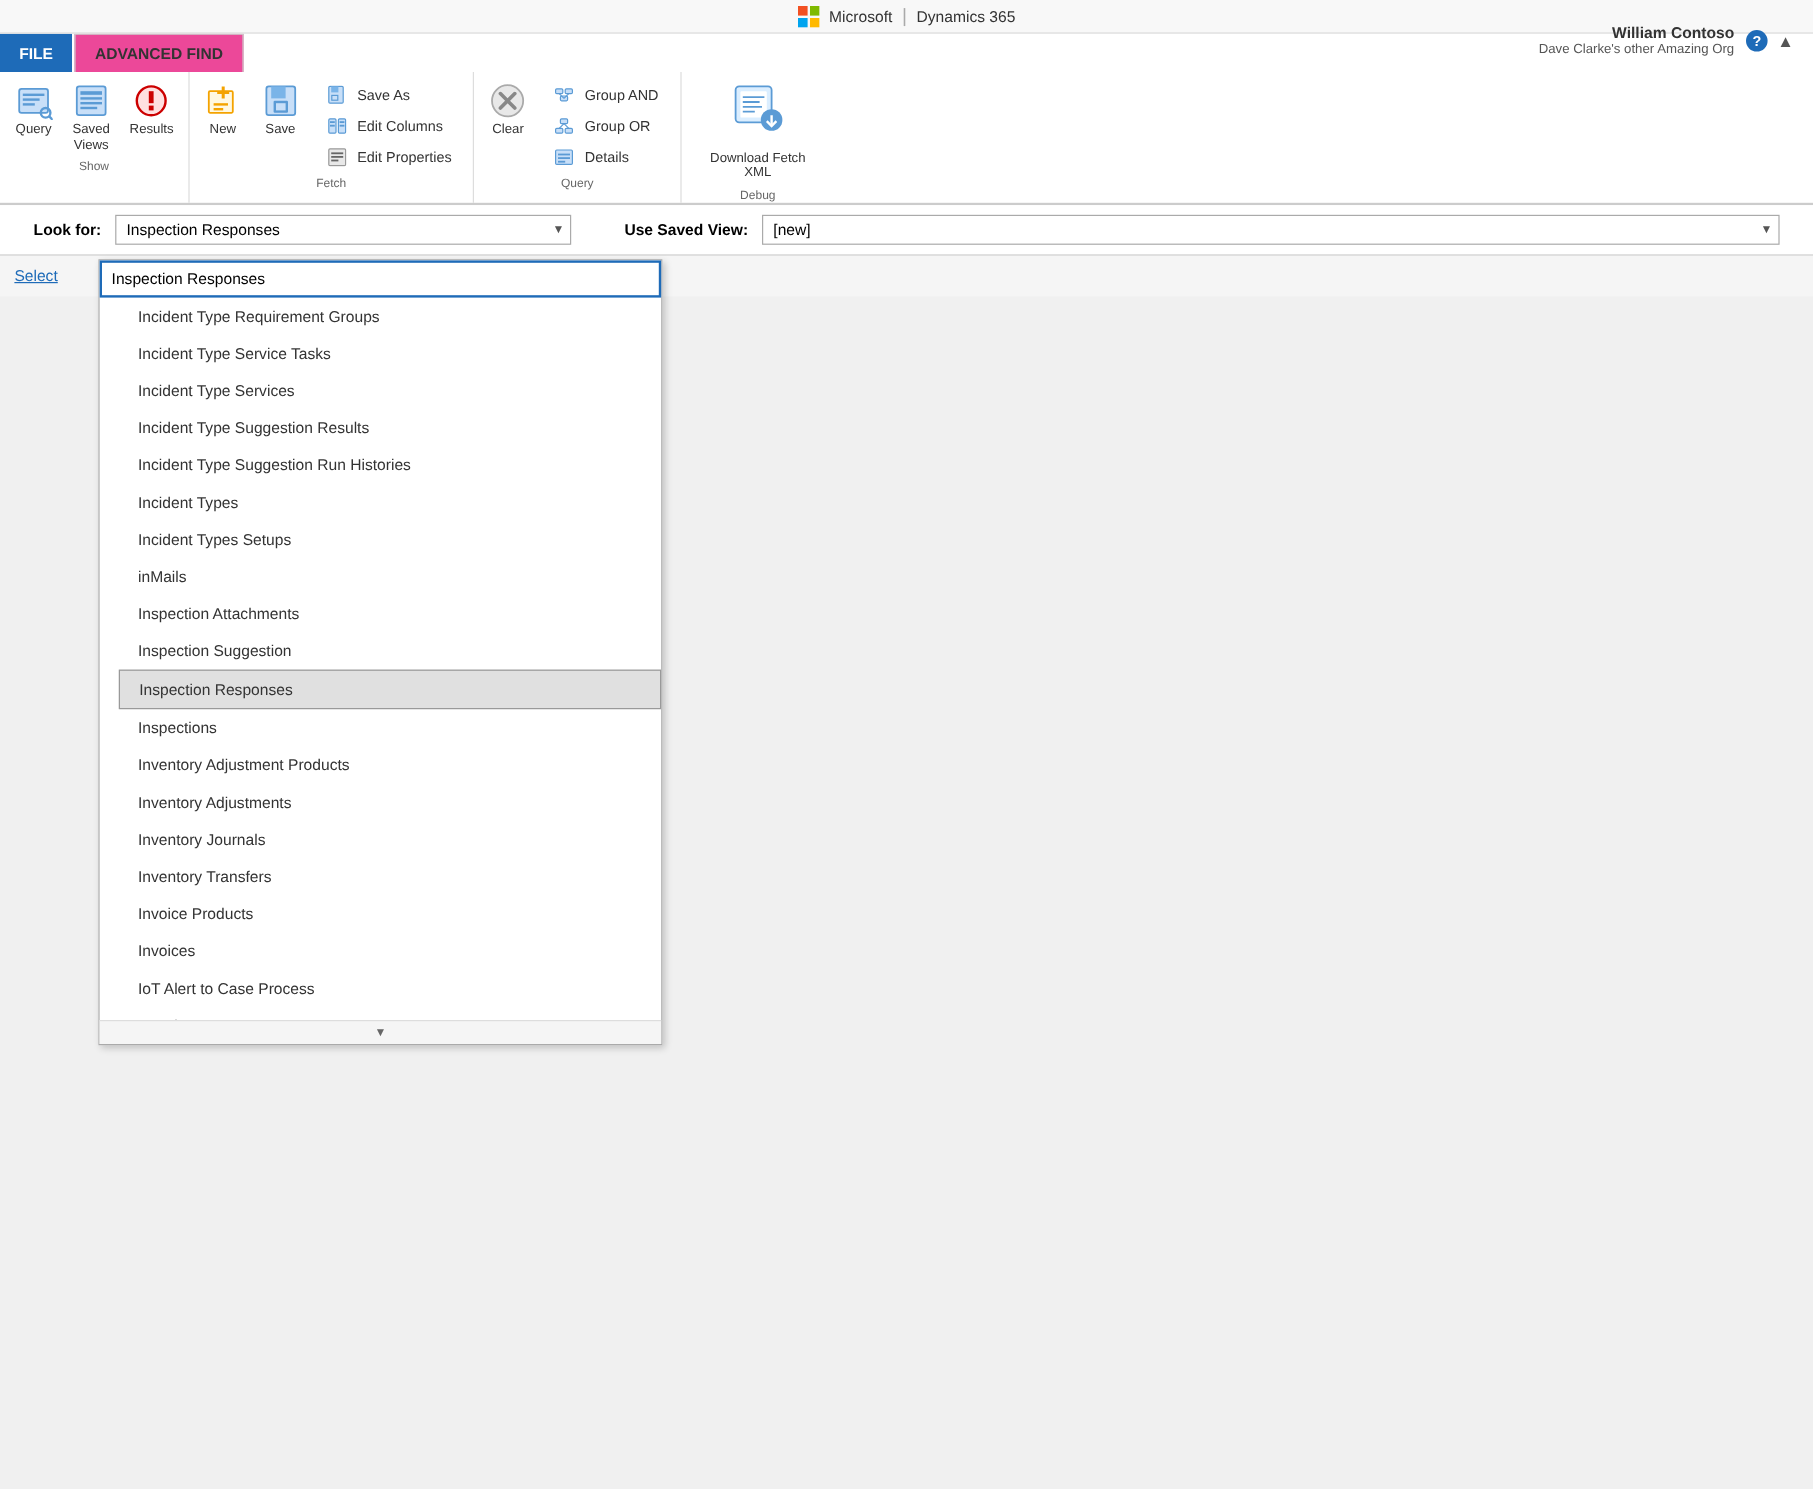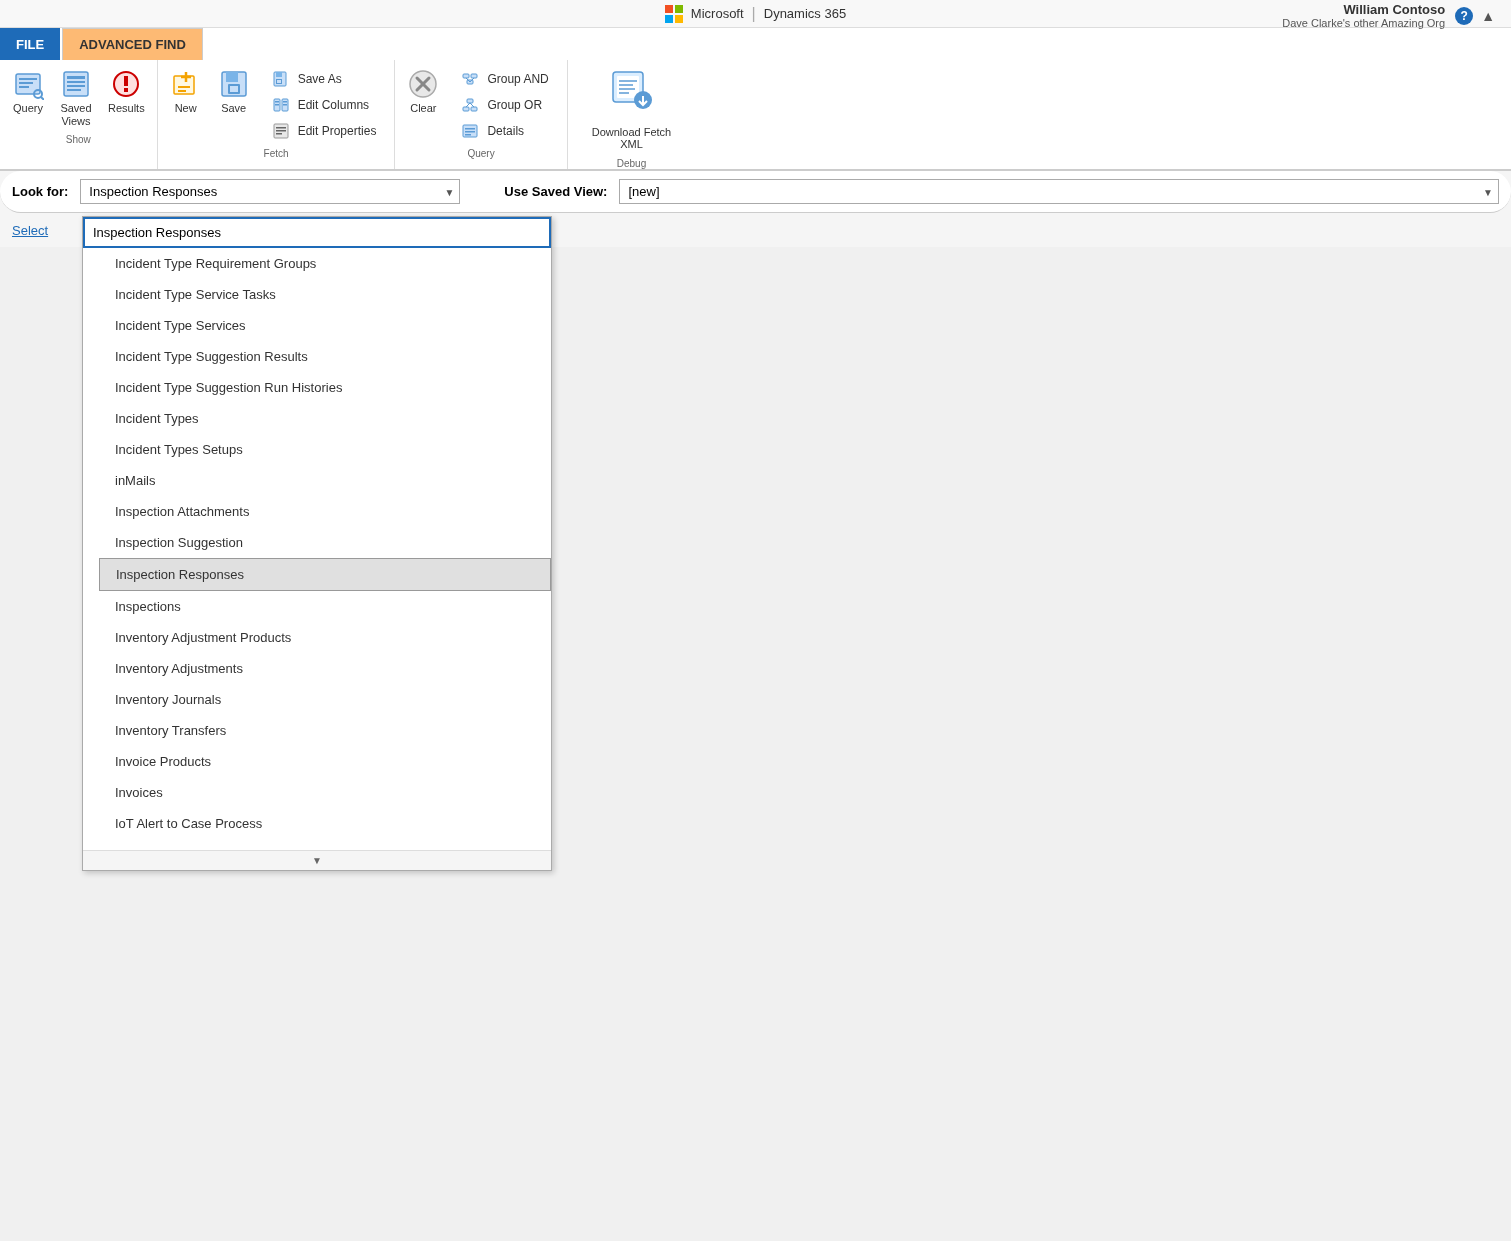--- a/index.html
+++ b/index.html
@@ -30,21 +30,21 @@
       color: #fff;
       font-weight: 700;
       font-size: 13px;
       padding: 6px 16px;
       cursor: pointer;
       height: 32px;
       display: flex;
       align-items: center;
     }
     .ribbon-tab-active {
-      background: #fdba74;
+      background: #ec4899;
       border: 1px solid #ccc;
       border-bottom: none;
       padding: 12px 16px;
       font-size: 13px;
       font-weight: 600;
       color: #333;
       height: 32px;
       display: flex;
       align-items: center;
       margin-left: 2px;
@@ -128,24 +128,23 @@
       background: #f5f5f5;
       padding: 0;
       position: relative;
     }
 
     
     .lookfor-bar {
       background: #fff;
       display: flex;
       align-items: center;
-      padding: 8px 12px;
+      padding: 8px 28px;
       border-bottom: 1px solid #ccc;
       gap: 12px;
-      border-radius: 21px;
     }
     .lookfor-label {
       font-size: 13px;
       font-weight: 600;
       white-space: nowrap;
     }
     .lookfor-select-wrapper {
       position: relative;
     }
     .lookfor-select {
@@ -297,21 +296,21 @@
         <rect x="0" y="0" width="8" height="8" fill="#f25022"></rect>
         <rect x="10" y="0" width="8" height="8" fill="#7fba00"></rect>
         <rect x="0" y="10" width="8" height="8" fill="#00a4ef"></rect>
         <rect x="10" y="10" width="8" height="8" fill="#ffb900"></rect>
       </svg>
     </div>
     <span style="font-size:13px;color:#333;">Microsoft</span>
     <span style="color:#aaa;">|</span>
     <span style="font-size:13px;color:#333;">Dynamics 365</span>
   </div>
-  <div style="position:absolute;right:16px;top:2px;display:flex;align-items:center;gap:4px;">
+  <div style="position:absolute;right:16px;top:20px;display:flex;align-items:center;gap:4px;">
     <div style="text-align:right;">
       <div style="font-size:13px;font-weight:600;color:#333;">William Contoso</div>
       <div style="font-size:11px;color:#555;">Dave Clarke's other Amazing Org</div>
     </div>
     <div class="help-icon">?</div>
     <span class="settings-icon">▲</span>
   </div>
 </div>
 
 <div class="ribbon">

